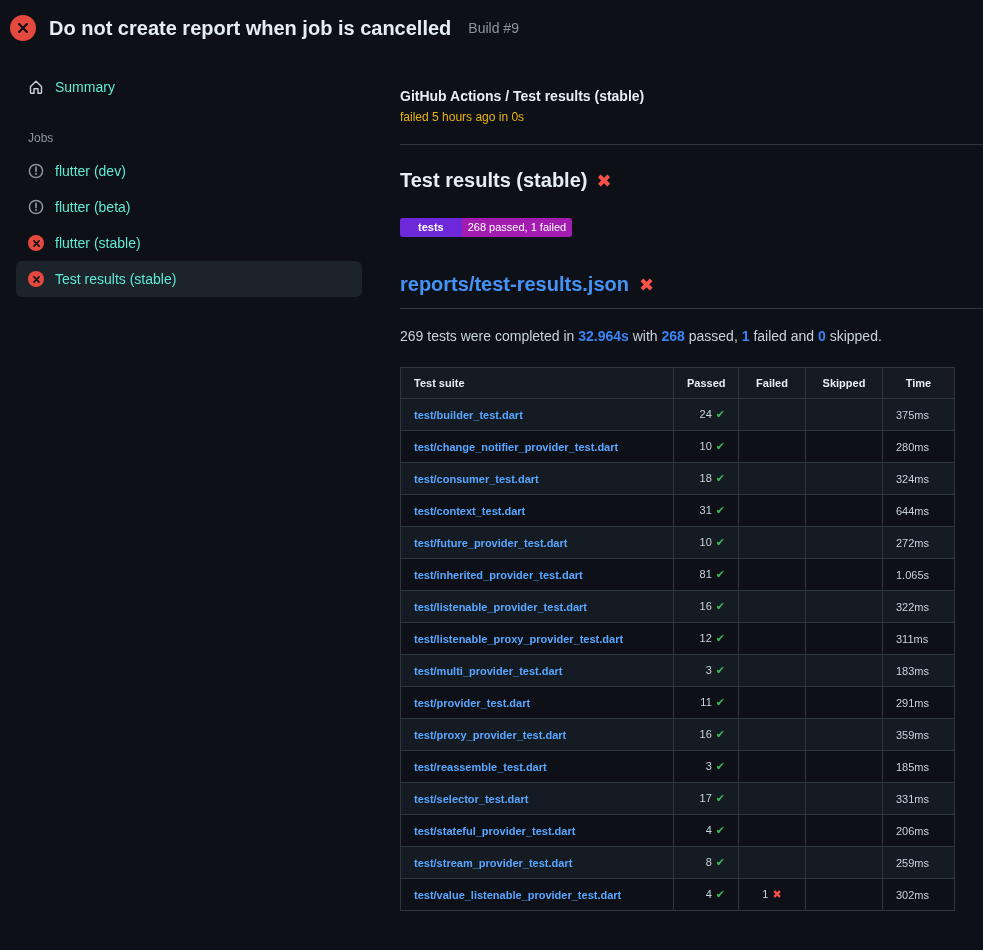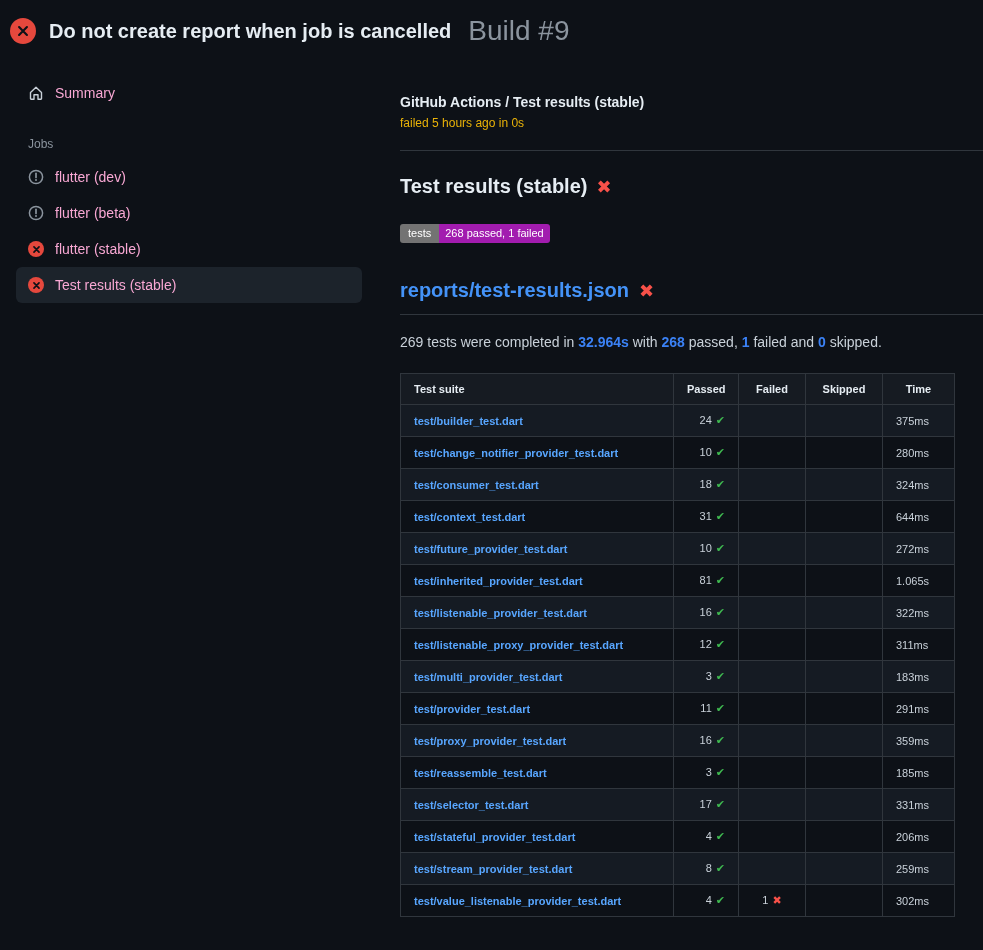--- a/index.html
+++ b/index.html
@@ -10,30 +10,30 @@
     font-family:"Liberation Sans","DejaVu Sans",sans-serif;
   }
   
   .top-header { display:flex; align-items:center; gap:13px; padding:15px 24px 10px 10px; }
   .status-circle {
     width:26px; height:26px; border-radius:50%; background:#e5483d;
     display:inline-flex; align-items:center; justify-content:center; flex:none;
   }
   .status-circle svg { display:block; }
   .run-title { font-size:20px; font-weight:700; color:#e6edf3; }
-  .run-build { font-size:28px; font-weight:400; color:#8b949e; margin-left:4px; }
+  .run-build { font-size:14px; font-weight:400; color:#8b949e; margin-left:4px; }
 
   
   .layout { display:flex; align-items:flex-start; }
 
   
   .sidebar { width:376px; flex:none; padding:18px 14px 0 16px; }
   .side-item {
     display:flex; align-items:center; gap:11px;
-    padding:10px 12px; border-radius:6px; font-size:14px; color:#f9a8d4; cursor:pointer;
+    padding:10px 12px; border-radius:6px; font-size:14px; color:#5eead4; cursor:pointer;
   }
   .side-item.selected { background:#1c232b; }
   .side-item .ico { width:16px; height:16px; flex:none; display:inline-flex; }
   .jobs-label { color:#8b949e; font-size:12px; margin:26px 0 8px 12px; }
   .ico-neutral { color:#8b949e; }
   .x-fill-circle {
     width:16px; height:16px; border-radius:50%; background:#e5483d;
     display:inline-flex; align-items:center; justify-content:center;
   }
 
@@ -43,21 +43,21 @@
   .run-meta { font-size:12px; color:#eab308; margin-top:6px; }
   .divider { border:none; border-top:1px solid #30363d; margin:20px -31px 0 0; }
 
   .section-title { display:flex; align-items:center; gap:9px; margin-top:24px;
                    font-size:20px; font-weight:700; }
   .cross-glyph { color:#f85149; font-size:18px; font-weight:700;
                  font-family:"DejaVu Sans",sans-serif; }
 
   .badge { display:inline-flex; margin-top:26px; font-size:11px; line-height:1;
            border-radius:3px; overflow:hidden; color:#ffffff; }
-  .badge-label { background:#737373; padding:4px 8px; }
+  .badge-label { background:#6d28d9; padding:4px 18px;font-weight:bold; }
   .badge-value { background:#a21caf; padding:4px 6px; }
 
   .report-heading {
     display:flex; align-items:center; gap:10px;
     margin:36px -31px 16px 0; padding:0 49px 12px 0;
     border-bottom:1px solid #30363d;
     font-size:20px; font-weight:700;
   }
   .report-link { color:#4493f8; text-decoration:none; }
 

